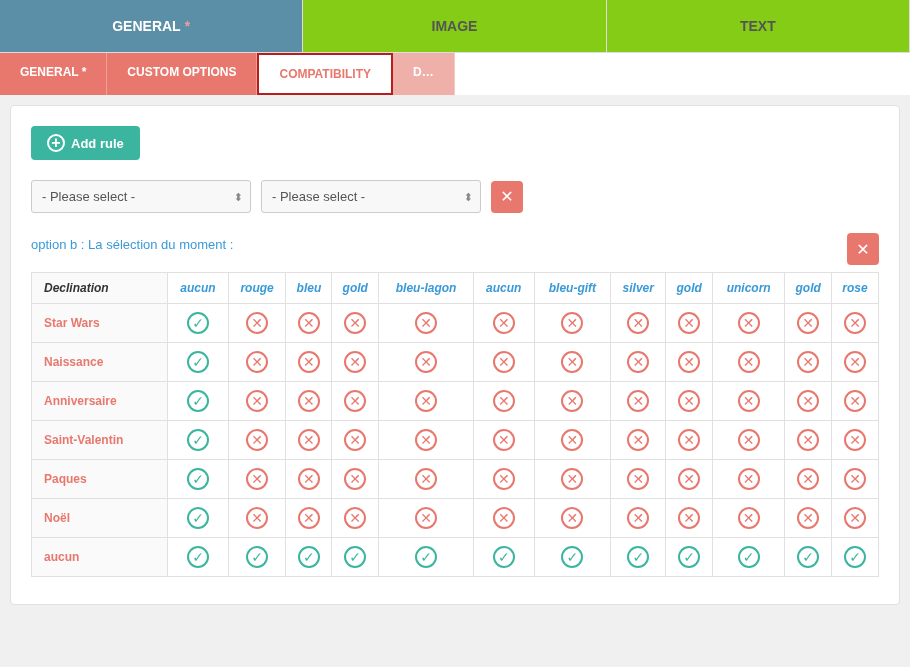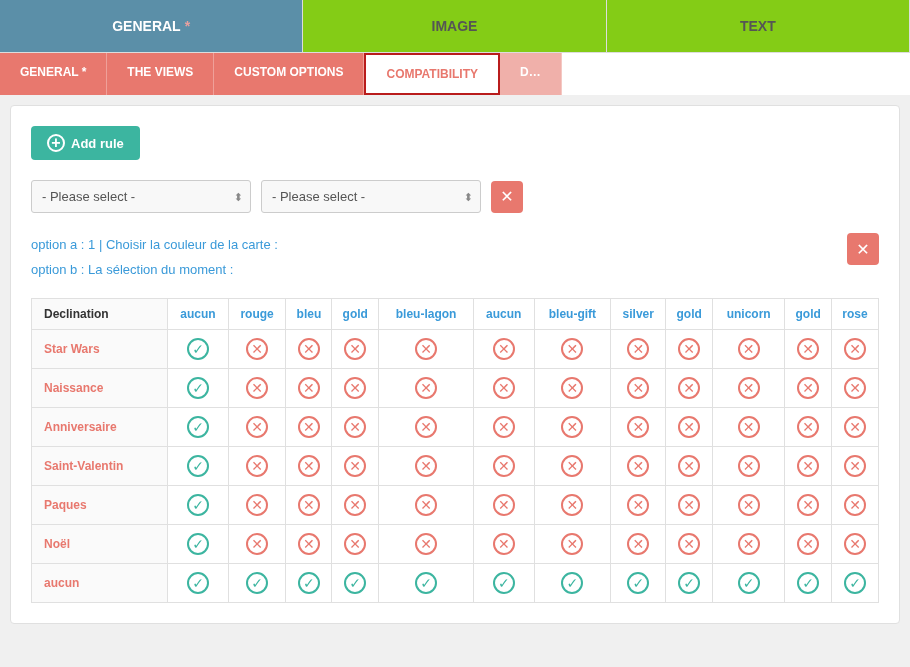--- a/index.html
+++ b/index.html
@@ -185,20 +185,21 @@
       text-align: left;
       padding-left: 12px;
       font-weight: bold;
       background: #fafafa;
       min-width: 100px;
     }
     .compat-table th {
       background: #fff;
       color: #3a9ad9;
       font-weight: bold;
+      font-style: italic;
     }
     .compat-table th:first-child {
       color: #333;
     }
     .compat-table td.row-label {
       color: #e8786e;
       font-weight: bold;
     }
 
     .icon-check {
@@ -241,23 +242,20 @@
     <span>IMAGE</span>
   </div>
   <div class="top-tab">
     <span>TEXT</span>
   </div>
 </div>
 
 <div class="sub-tabs">
   <div class="sub-tab">
     <span>GENERAL</span><span class="asterisk">*</span>
-  </div>
-  <div class="sub-tab">
-    <span>THE VIEWS</span>
   </div>
   <div class="sub-tab">
     <span>CUSTOM OPTIONS</span>
   </div>
   <div class="sub-tab compatibility">
     <span>COMPATIBILITY</span>
   </div>
   <div class="sub-tab dimmed">
     <span>D…</span>
   </div>
@@ -282,23 +280,20 @@
           <option>- Please select -</option>
         </select>
       </div>
       <button class="delete-btn">
         <span>✕</span>
       </button>
     </div>
   </div>
 
   <div class="rule-info">
-    <div>
-      <span class="value">option a : 1  |  Choisir la couleur de la carte :</span>
-    </div>
     <div>
       <span class="value">option b : La sélection du moment :</span>
     </div>
     <button class="delete-btn-rule">
       <span>✕</span>
     </button>
   </div>
 
   <table class="compat-table">
     <thead>

